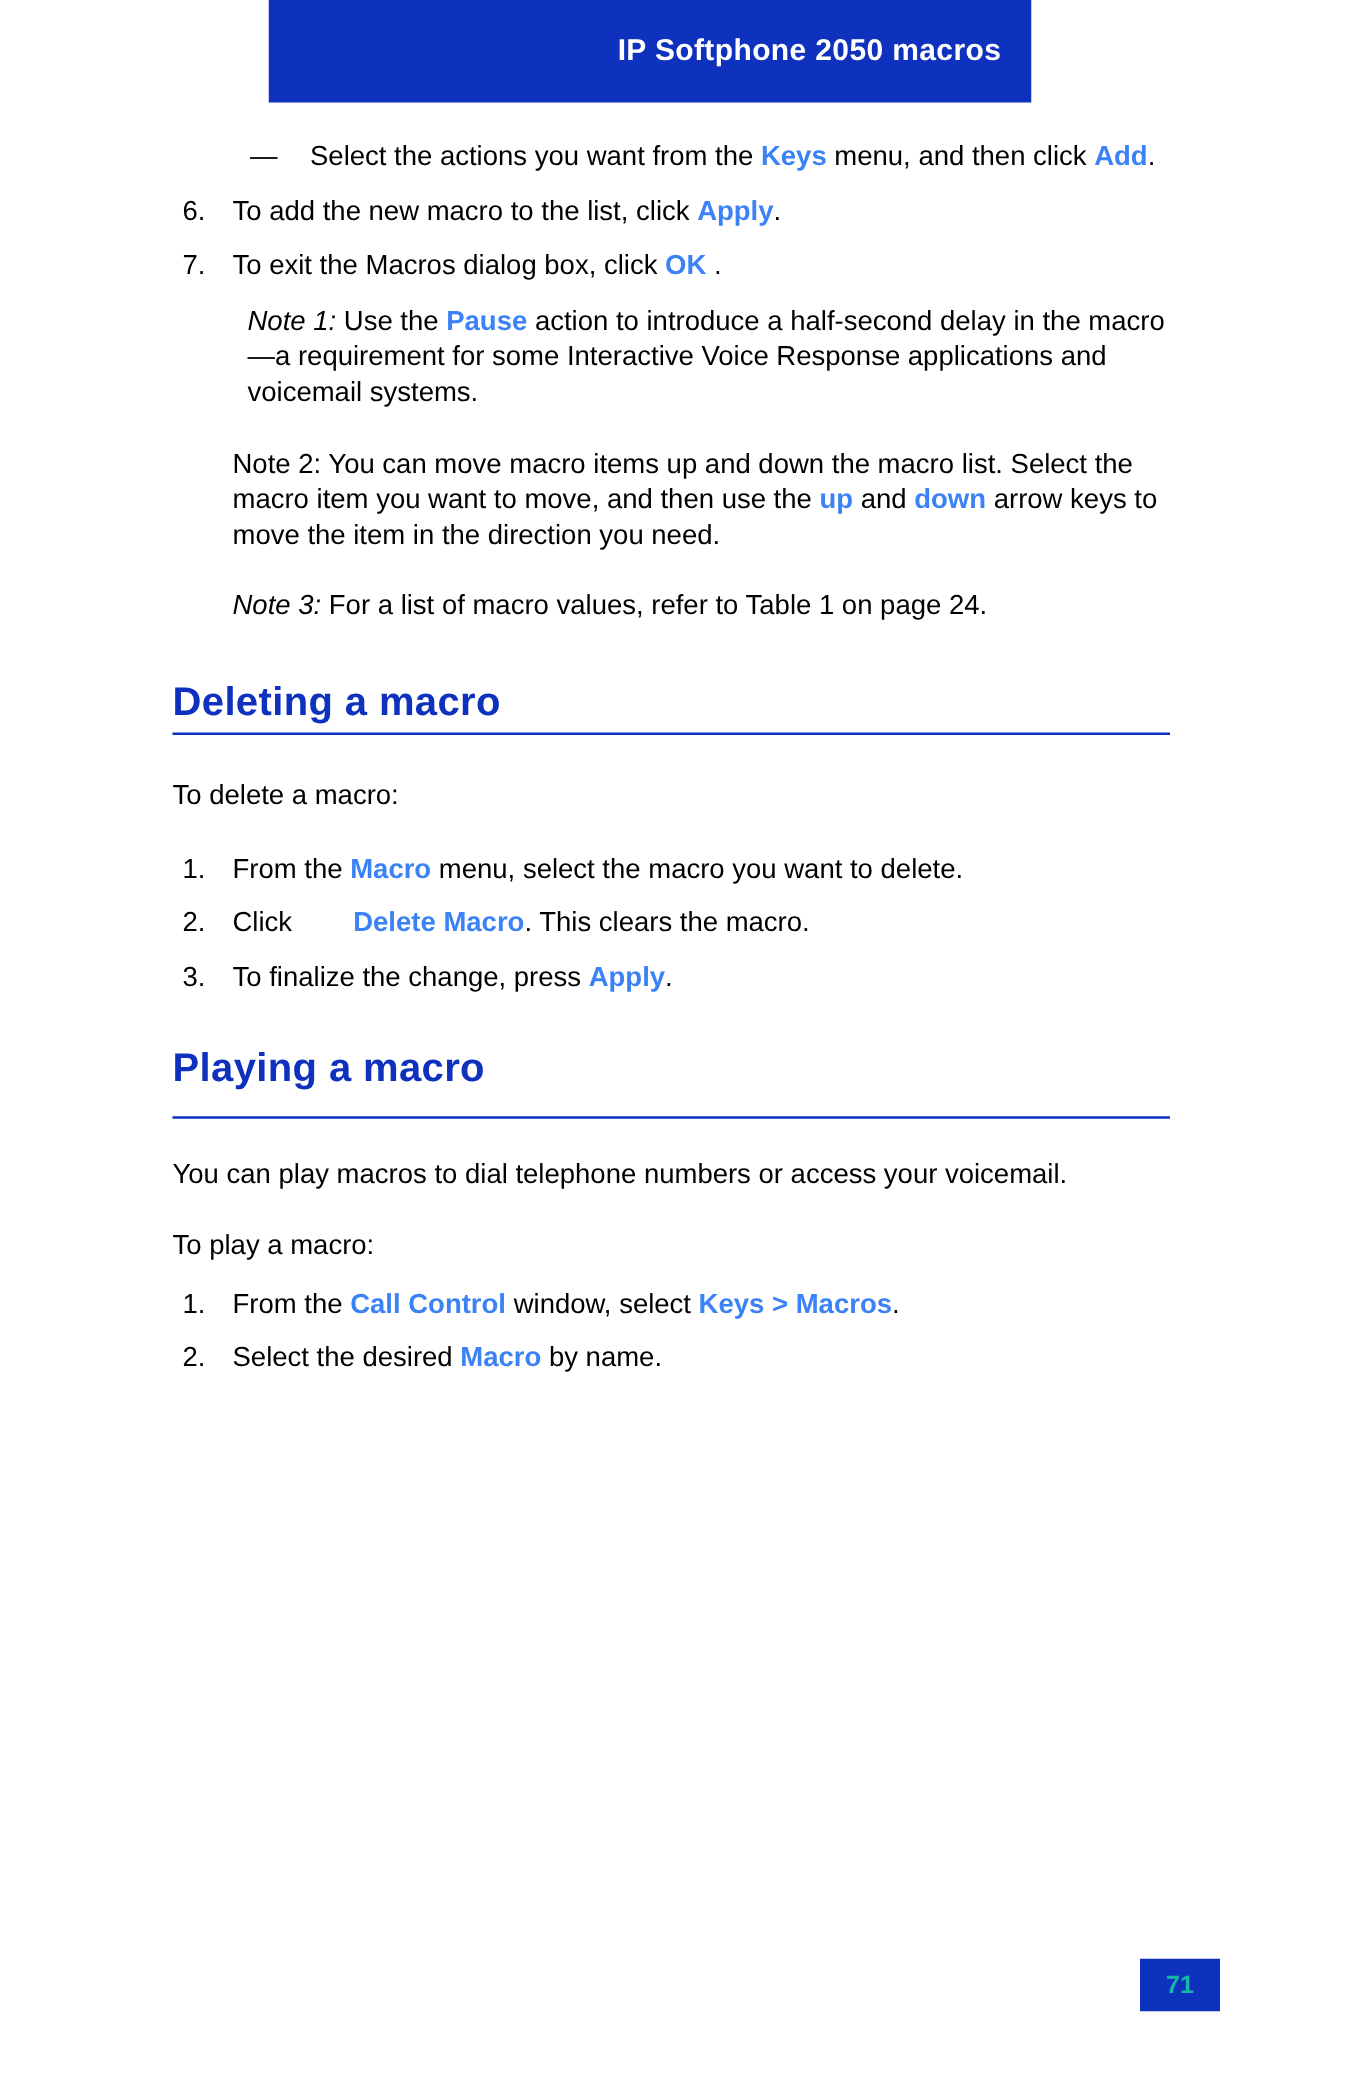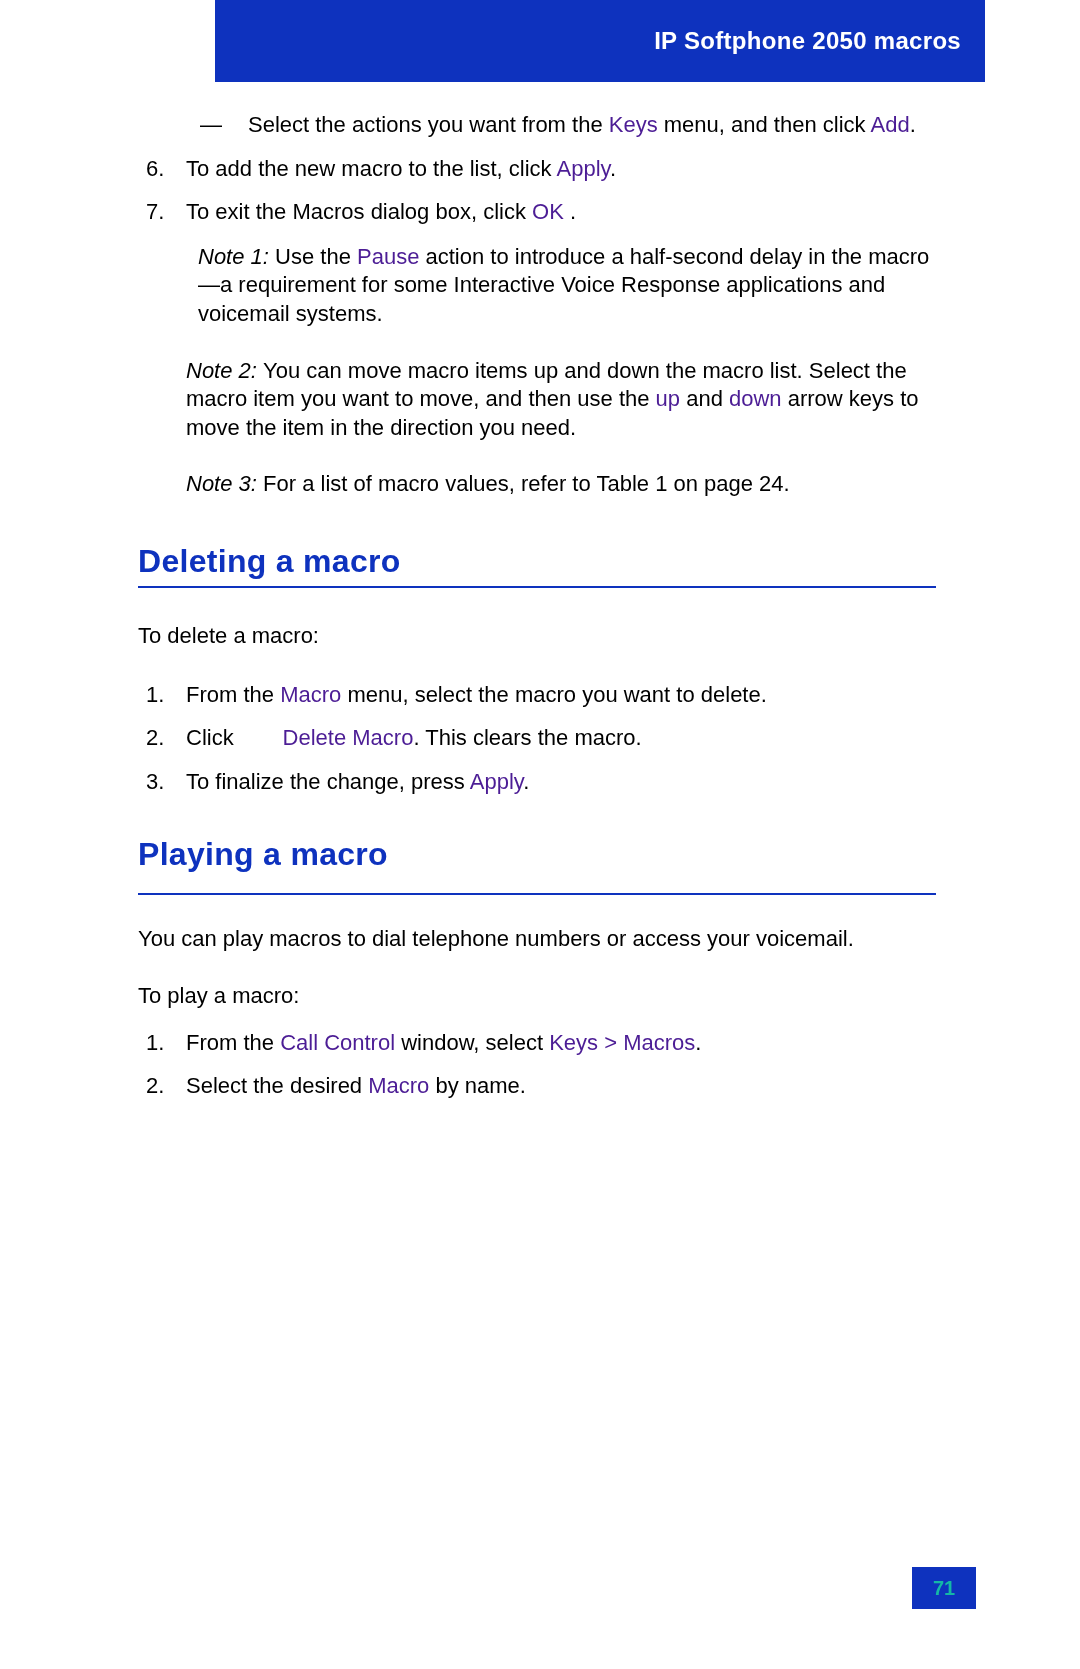--- a/index.html
+++ b/index.html
@@ -11,21 +11,21 @@
       font-family: Arial, Helvetica, sans-serif;
       background: #fff;
       width: 1080px;
       height: 1669px;
       position: relative;
     }
     .header-bar {
       position: absolute;
       top: 0;
       left: 215px;
-      width: 770px;
+      width: 610px;
       height: 82px;
       background: #0e32be;
       display: flex;
       align-items: center;
       justify-content: flex-end;
       padding-right: 24px;
     }
     .header-title {
       color: #fff;
       font-size: 24px;
@@ -72,22 +72,22 @@
       line-height: 1.3;
       margin-top: 16px;
     }
     .noteblock {
       margin-left: 48px;
       font-size: 22px;
       line-height: 1.3;
       margin-top: 28px;
     }
     .bold-blue {
-      color: #4c1d95;
-      font-weight: normal;
+      color: #3b82f6;
+      font-weight: bold;
     }
     .section-title {
       color: #0e32be;
       font-size: 32px;
       font-weight: bold;
       font-family: "Arial Narrow", Arial, sans-serif;
       letter-spacing: 0.3px;
       margin-top: 44px;
       padding-bottom: 4px;
       margin-bottom: 34px;
@@ -160,21 +160,21 @@
     <span class="txt">
       <span>To exit the Macros dialog box, click </span><span class="bold-blue">OK</span><span> .</span>
     </span>
   </div>
 
   <div class="note">
     <span style="font-style: italic;">Note 1: </span><span>Use the </span><span class="bold-blue">Pause</span><span> action to introduce a half-second delay in the macro—a requirement for some Interactive Voice Response applications and voicemail systems.</span>
   </div>
 
   <div class="noteblock">
-    <span style="font-style: italic;">Note 2: </span><span>You can move macro items up and down the macro list. Select the macro item you want to move, and then use the </span><span class="bold-blue">up</span><span> and </span><span class="bold-blue">down</span><span> arrow keys to move the item in the direction you need.</span>
+    <span style="">Note 2: </span><span>You can move macro items up and down the macro list. Select the macro item you want to move, and then use the </span><span class="bold-blue">up</span><span> and </span><span class="bold-blue">down</span><span> arrow keys to move the item in the direction you need.</span>
   </div>
 
   <div class="noteblock">
     <span style="font-style: italic;">Note 3: </span><span>For a list of macro values, refer to Table 1 on page 24.</span>
   </div>
 
   <h2 class="section-title" style="margin-bottom: 0;">Deleting a macro</h2>
   <div class="section-rule"></div>
 
   <div class="body-text" style="margin-top: 34px;">To delete a macro:</div>

